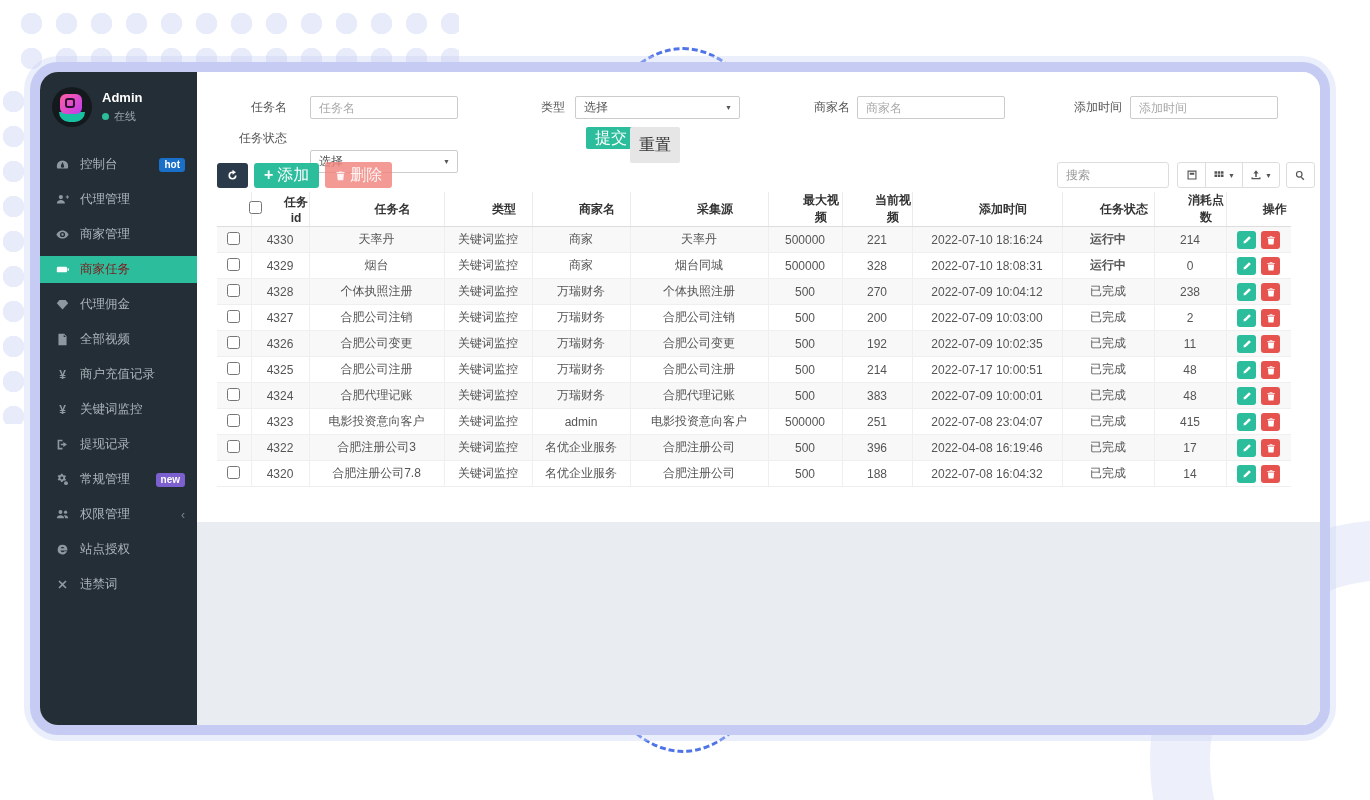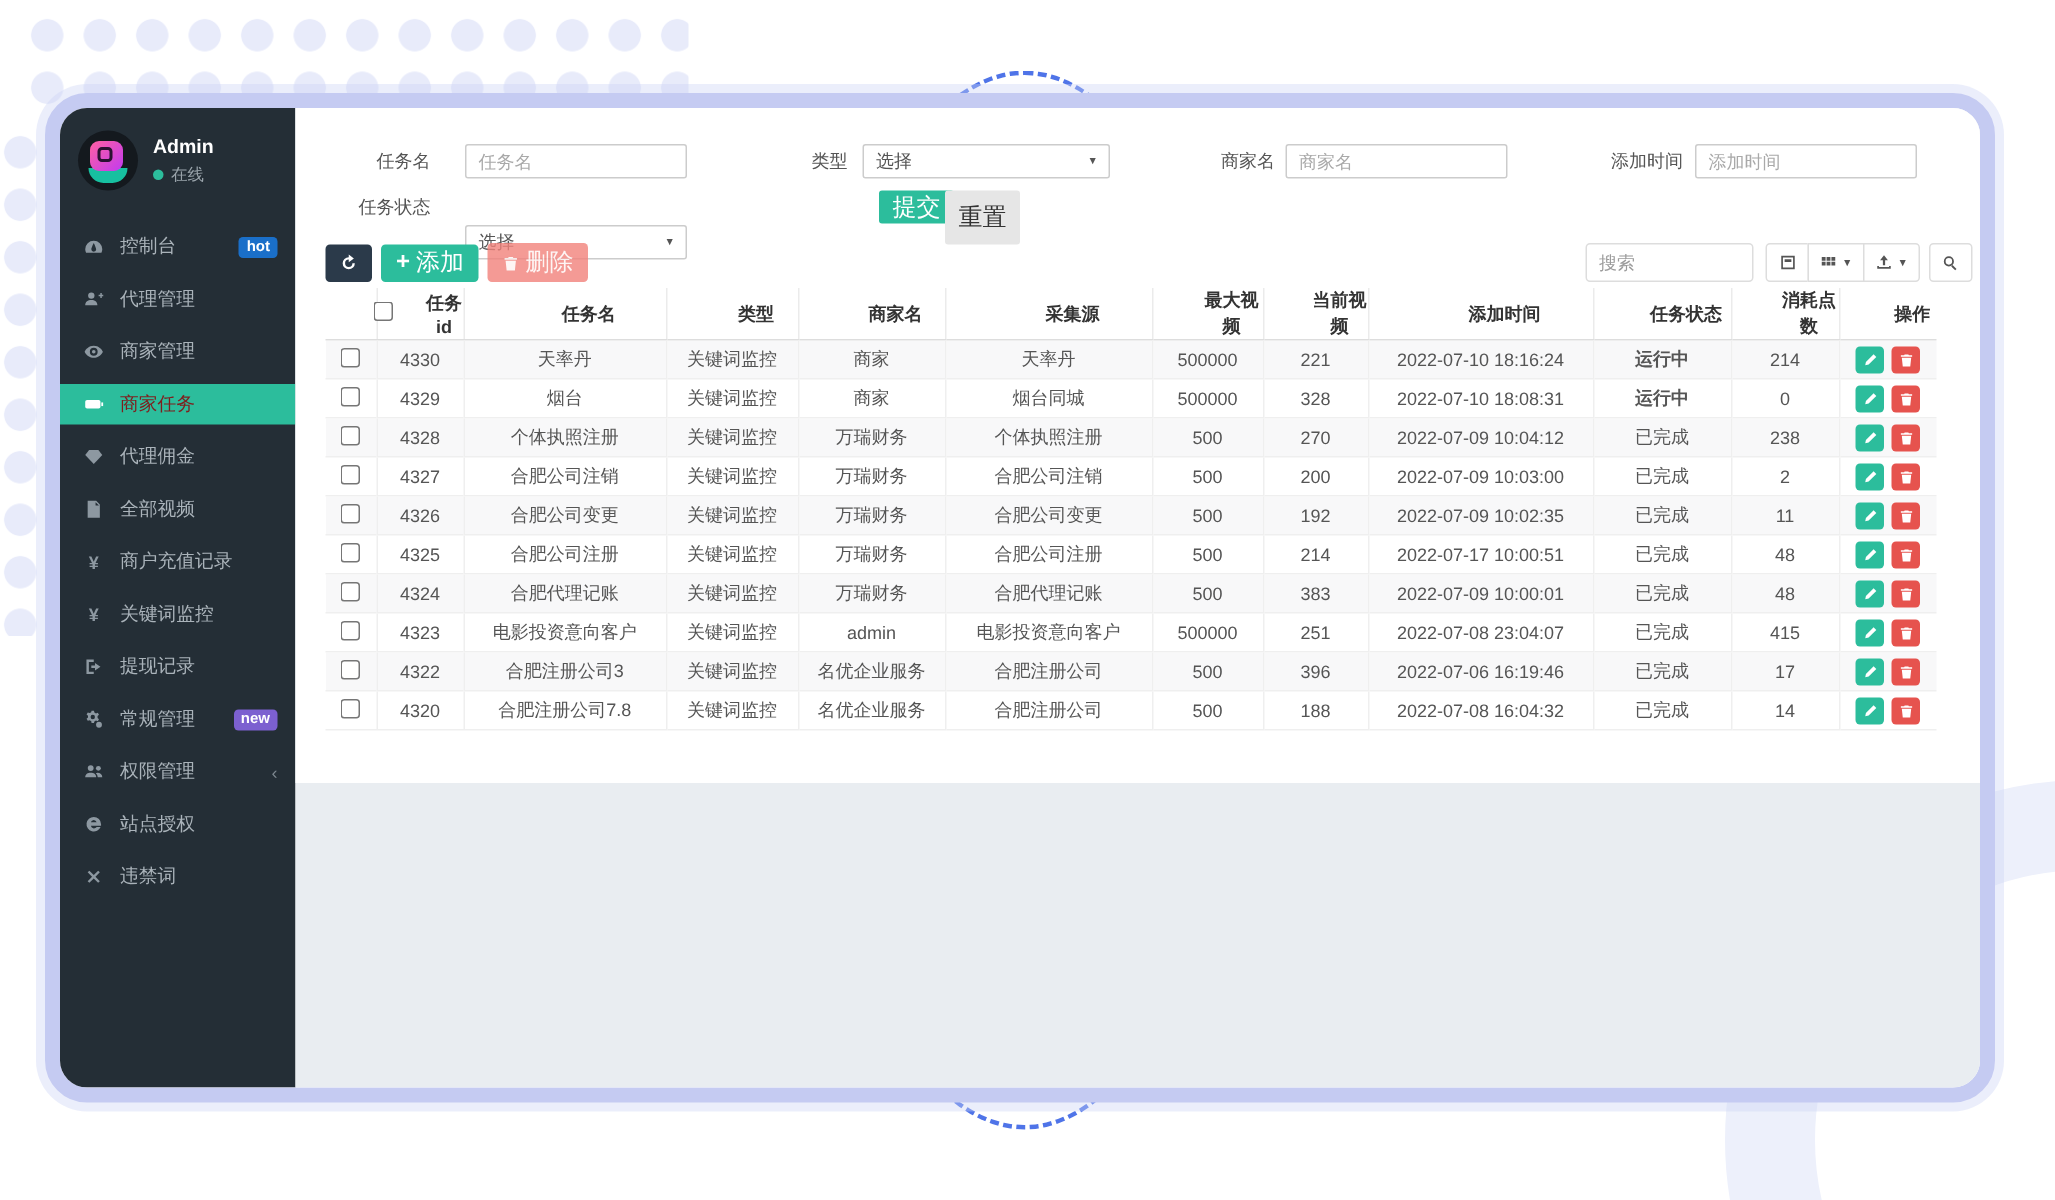--- a/index.html
+++ b/index.html
@@ -538,21 +538,21 @@
             </tr>
             <tr>
               <td><input type="checkbox" style=""></td>
               <td>4322</td>
               <td>合肥注册公司3</td>
               <td>关键词监控</td>
               <td>名优企业服务</td>
               <td>合肥注册公司</td>
               <td>500</td>
               <td>396</td>
-              <td>2022-07-06 16:19:46</td>
+              <td>2022-04-08 16:19:46</td>
               <td class="st-done">已完成</td>
               <td>17</td>
               <td><button class="abtn edit">
                   <svg viewBox="0 0 16 16">
                     <path d="M11.3 1.8 14.2 4.7 6 12.9 2.4 13.6 3.1 10z"></path>
                   </svg>
                 </button><button class="abtn del">
                   <svg viewBox="0 0 16 16">
                     <path d="M6 2h4l.5 1H14v1.5H2V3h3.5zM3 5.5h10L12 15H4z"></path>
                   </svg>

